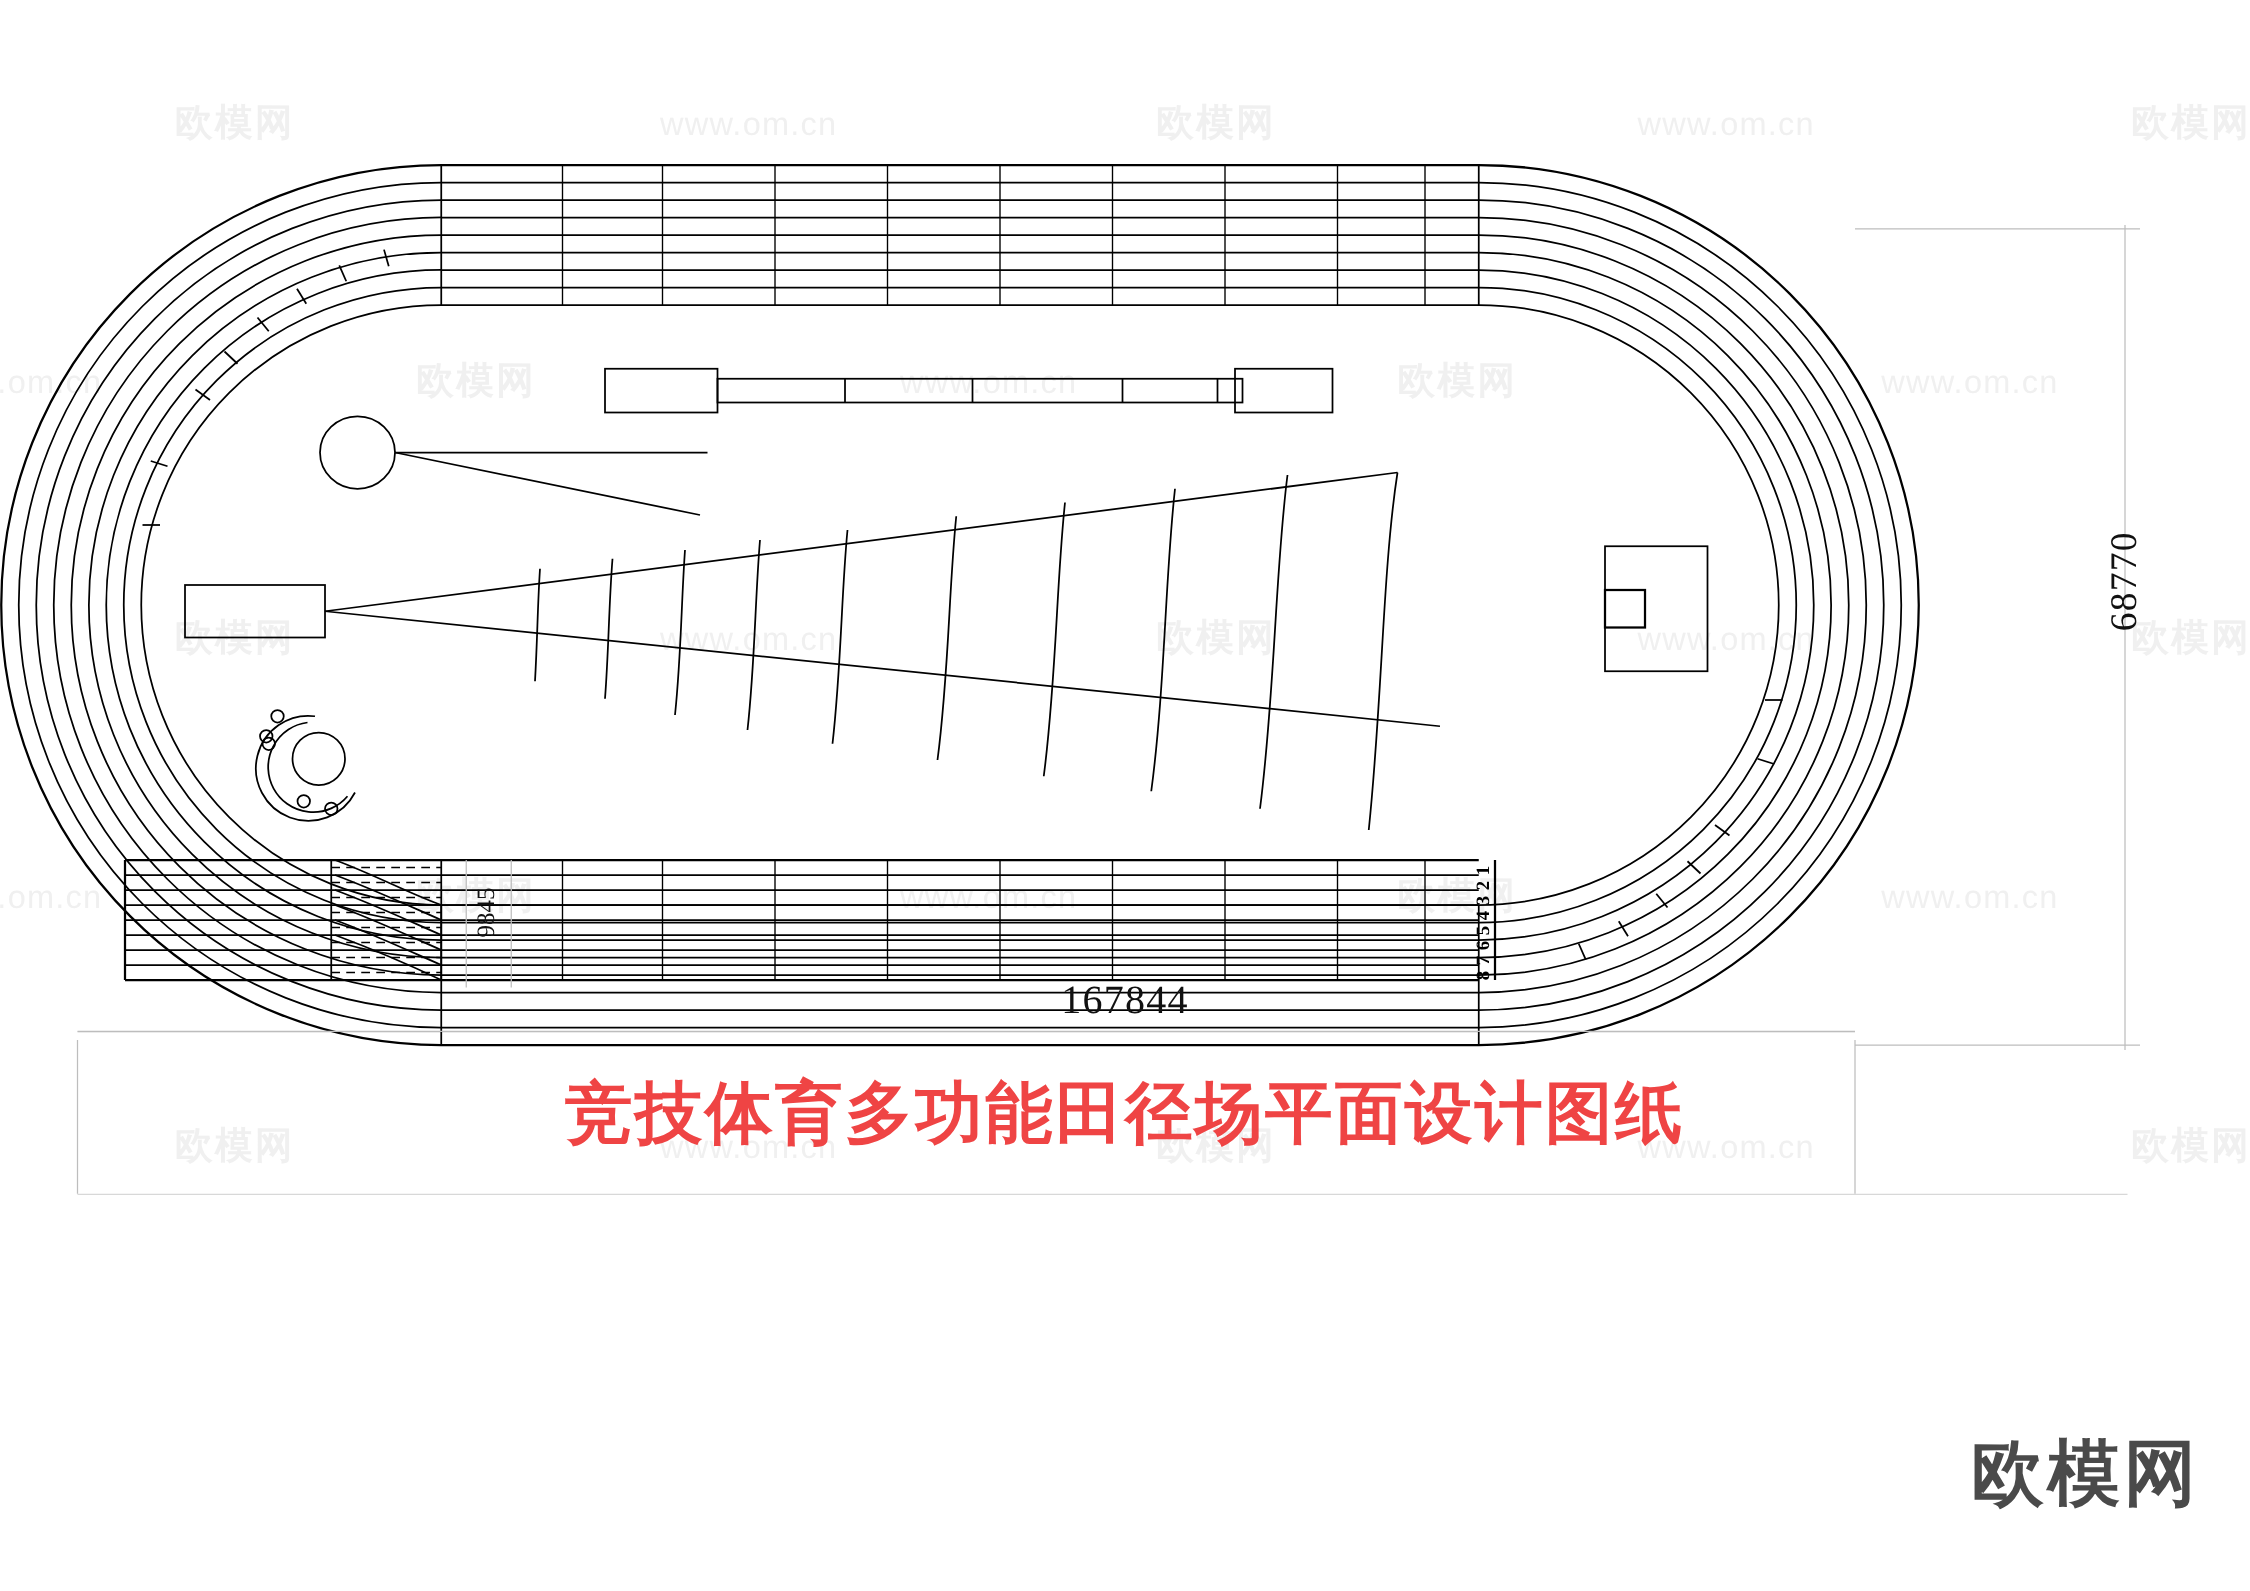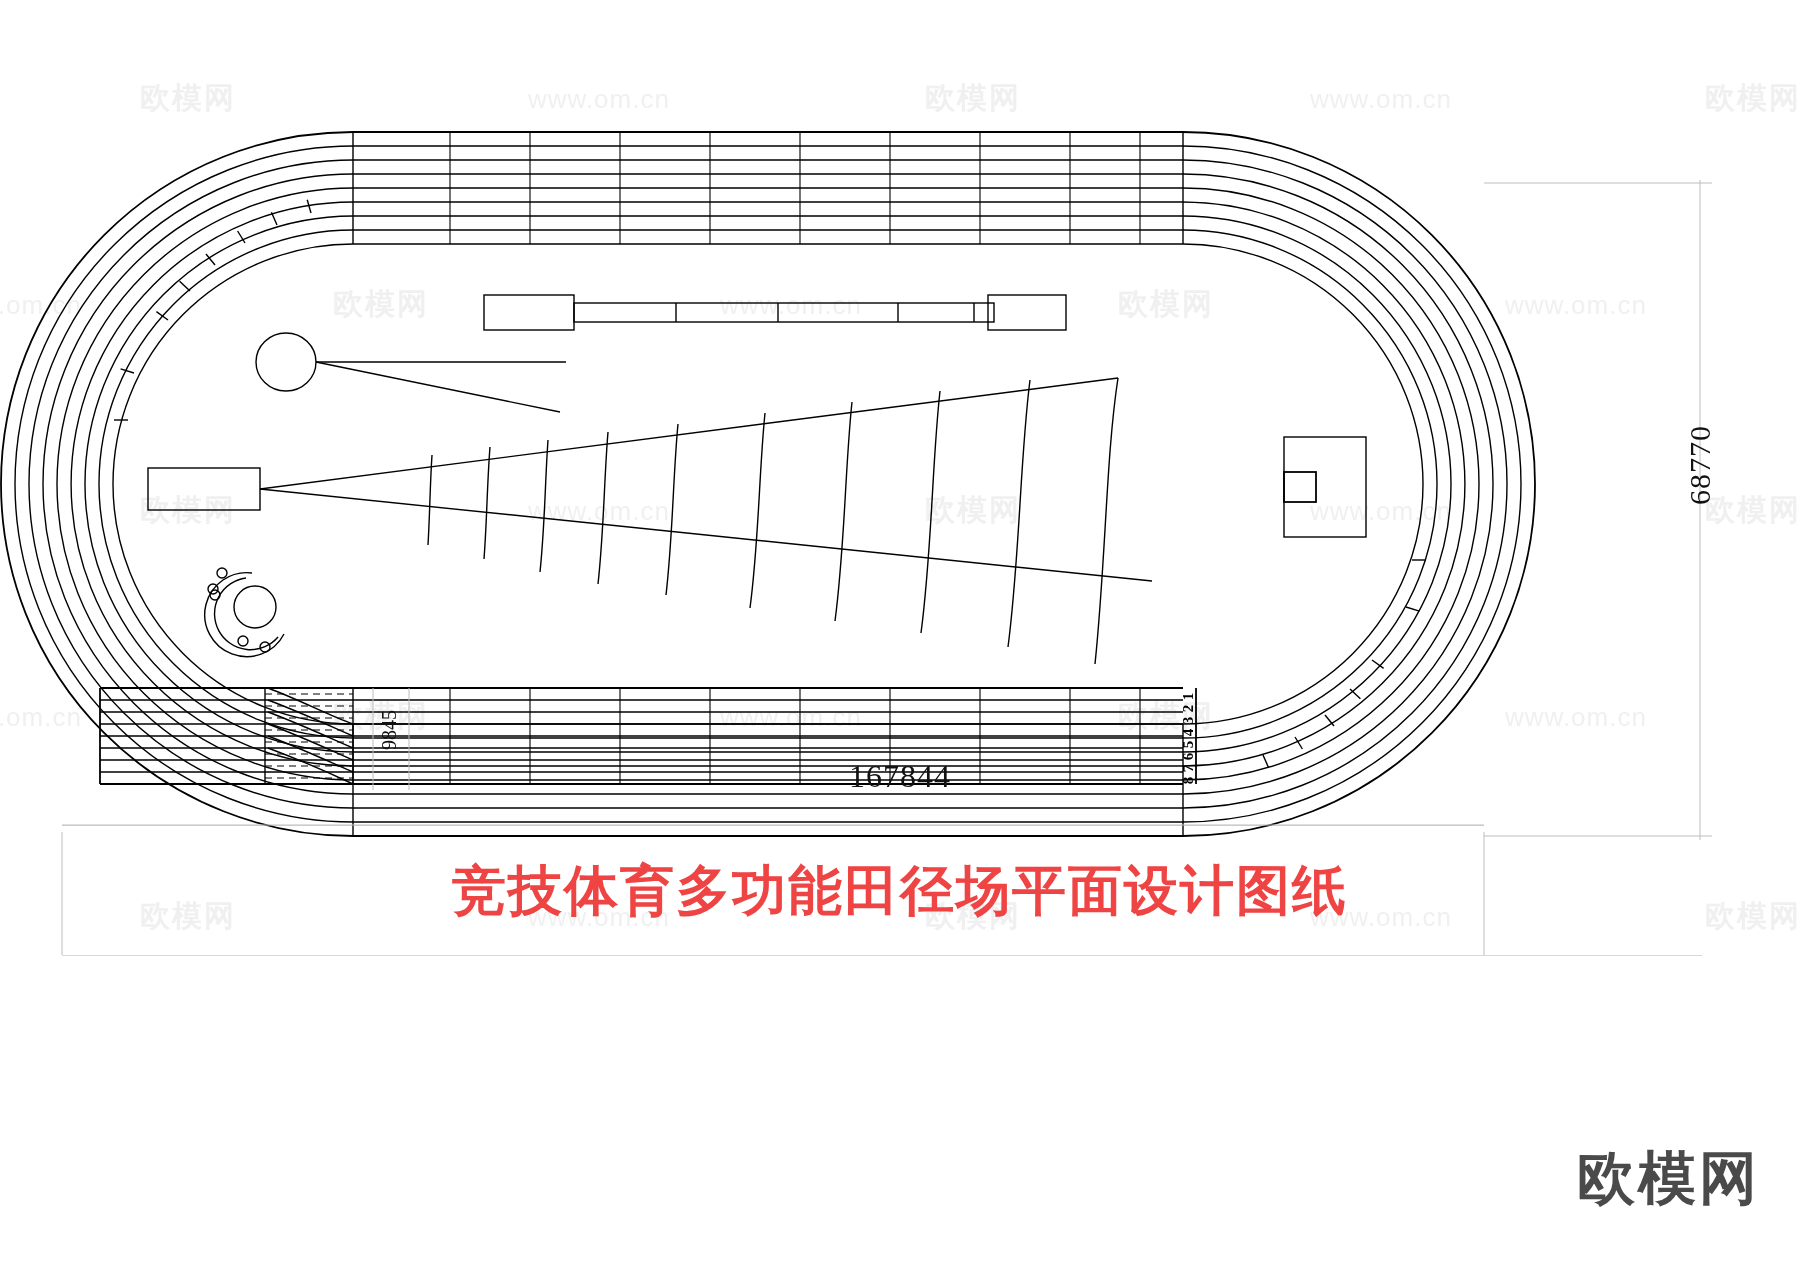--- a/index.html
+++ b/index.html
@@ -44,21 +44,21 @@
   .cad-text {
     position: absolute;
     z-index: 4;
     color: #111111;
     font-family: "Liberation Serif", "DejaVu Serif", serif;
     white-space: nowrap;
     user-select: none;
   }
   #dim-width-label {
     left: 0; right: 0;
-    top: 758px;
+    top: 781px;
     text-align: center;
     font-size: 32px;
     letter-spacing: 1px;
   }
   #dim-width-label span { display: inline-block; }
   #dim-height-label {
     left: 1683px;
     top: 505px;
     font-size: 30px;
     letter-spacing: 1px;

